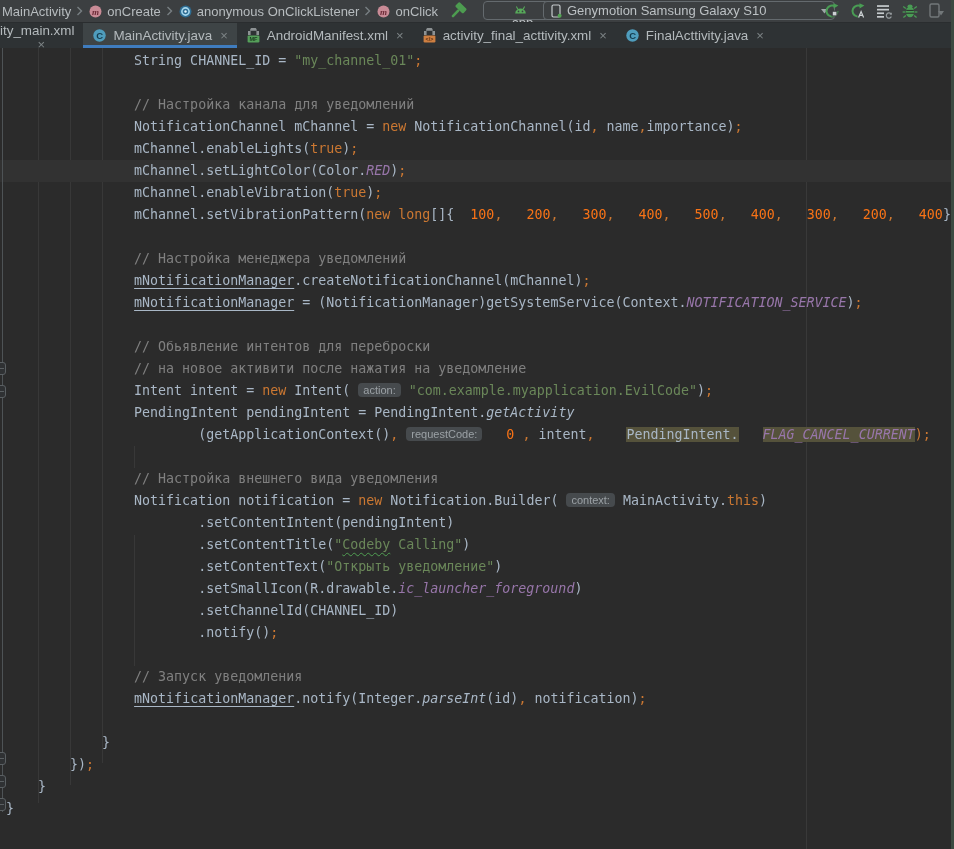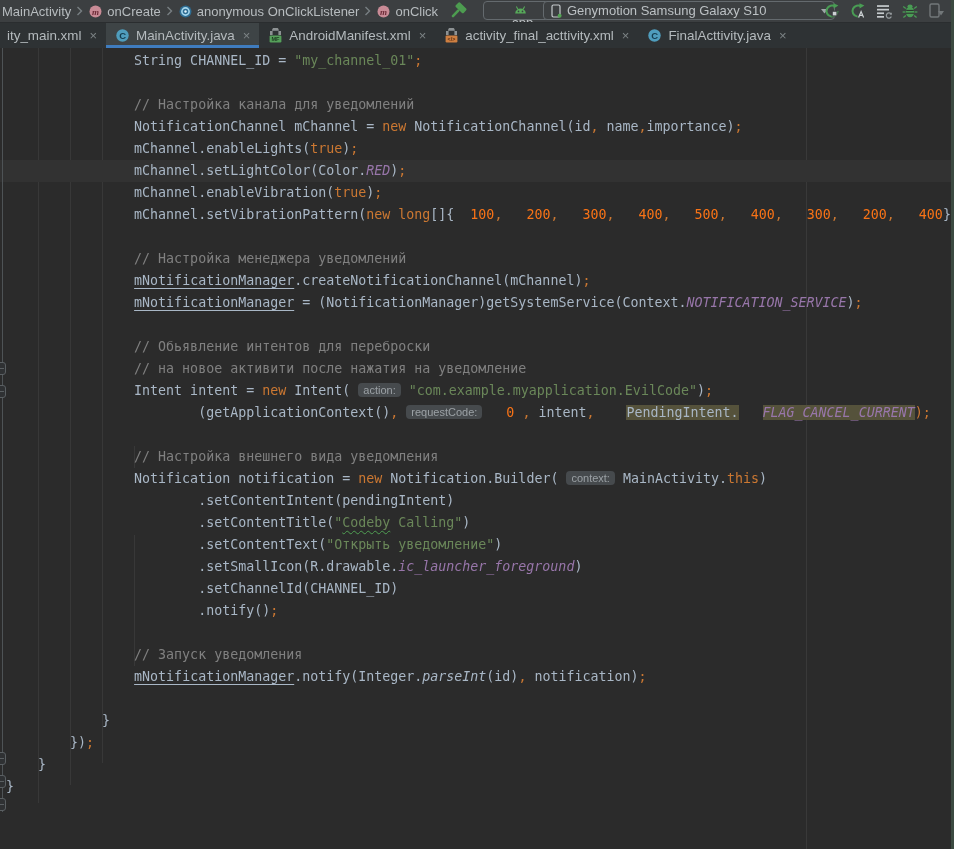--- a/index.html
+++ b/index.html
@@ -27,21 +27,21 @@
   .tabbar { position:absolute; left:0; top:22px; width:954px; height:26px;
             background:#2e3234; display:flex; align-items:stretch; overflow:hidden;
             border-top:1px solid #2a2d2f; }
   .tab { display:flex; align-items:center; padding:0 9px; color:#b4babd;
          font-size:13.4px; position:relative; white-space:nowrap; }
   .tab .ti { display:flex; align-items:center; margin-right:6px; }
   .tab .close { margin-left:8px; color:#7d8486; font-size:13px; line-height:1; }
   .tab.active { background:#3e4446; }
   .tab.active::after { content:""; position:absolute; left:0; right:0; bottom:0;
                        height:3px; background:#3f7cbe; }
-  .tab.clipped { padding-left:7px; }
+  .tab.clipped { padding-left:0;flex-direction:column; }
 
   
   .editor { position:absolute; left:0; top:48px; width:954px; height:801px;
             background:#2b2b2b; overflow:hidden; }
   .code { position:absolute; left:0; top:2px; width:100%;
           font-family:"DejaVu Sans Mono", monospace; font-size:13.3px; }
   .line { height:22px; line-height:22px; white-space:pre; padding-left:6px;
           color:#a9b7c6; position:relative; }
   .line.current { background:#323232; }
   .pl { color:#a9b7c6; }
@@ -291,20 +291,21 @@
         <div class="line"><span class="pl">                mChannel.enableVibration(</span><span class="kw">true</span><span class="pl">)</span><span class="sc">;</span></div>
         <div class="line"><span class="pl">                mChannel.setVibrationPattern(</span><span class="kw">new</span><span class="pl"> </span><span class="kw">long</span><span class="pl">[]{</span><span class="nm">100</span><span class="sc">,</span><span class="pl"> </span><span class="nm">200</span><span class="sc">,</span><span class="pl"> </span><span class="nm">300</span><span class="sc">,</span><span class="pl"> </span><span class="nm">400</span><span class="sc">,</span><span class="pl"> </span><span class="nm">500</span><span class="sc">,</span><span class="pl"> </span><span class="nm">400</span><span class="sc">,</span><span class="pl"> </span><span class="nm">300</span><span class="sc">,</span><span class="pl"> </span><span class="nm">200</span><span class="sc">,</span><span class="pl"> </span><span class="nm">400</span><span class="pl">})</span><span class="sc">;</span></div>
         <div class="line"></div>
         <div class="line"><span class="cm">                // Настройка менеджера уведомлений</span></div>
         <div class="line"><span class="pl">                </span><span class="un">mNotificationManager</span><span class="pl">.createNotificationChannel(mChannel)</span><span class="sc">;</span></div>
         <div class="line"><span class="pl">                </span><span class="un">mNotificationManager</span><span class="pl"> = (NotificationManager)getSystemService(Context.</span><span class="cn">NOTIFICATION_SERVICE</span><span class="pl">)</span><span class="sc">;</span></div>
         <div class="line"></div>
         <div class="line"><span class="cm">                // Обьявление интентов для переброски</span></div>
         <div class="line"><span class="cm">                // на новое активити после нажатия на уведомление</span></div>
         <div class="line"><span class="pl">                Intent intent = </span><span class="kw">new</span><span class="pl"> Intent( </span><span class="hint">action:</span><span class="pl"> </span><span class="st">"com.example.myapplication.EvilCode"</span><span class="pl">)</span><span class="sc">;</span></div>
+        <div class="line"><span class="pl">                PendingIntent pendingIntent = PendingIntent.</span><span class="it">getActivity</span></div>
         <div class="line"><span class="pl">                        (getApplicationContext()</span><span class="sc">,</span><span class="pl"> </span><span class="hint">requestCode:</span><span class="pl"> </span><span class="nm">0</span><span class="pl"> </span><span class="sc">,</span><span class="pl"> intent</span><span class="sc">,</span><span class="pl"> </span><span class="pl bgy">PendingIntent.</span><span class="cn bgy">FLAG_CANCEL_CURRENT</span><span class="sc">)</span><span class="sc">;</span></div>
         <div class="line"></div>
         <div class="line"><span class="cm">                // Настройка внешнего вида уведомления</span></div>
         <div class="line"><span class="pl">                Notification notification = </span><span class="kw">new</span><span class="pl"> Notification.Builder( </span><span class="hint">context:</span><span class="pl"> MainActivity.</span><span class="kw">this</span><span class="pl">)</span></div>
         <div class="line"><span class="pl">                        .setContentIntent(pendingIntent)</span></div>
         <div class="line"><span class="pl">                        .setContentTitle(</span><span class="st">"</span><span class="st sqw">Codeby</span><span class="st"> Calling"</span><span class="pl">)</span></div>
         <div class="line"><span class="pl">                        .setContentText(</span><span class="st">"Открыть уведомление"</span><span class="pl">)</span></div>
         <div class="line"><span class="pl">                        .setSmallIcon(R.drawable.</span><span class="cn">ic_launcher_foreground</span><span class="pl">)</span></div>
         <div class="line"><span class="pl">                        .setChannelId(CHANNEL_ID)</span></div>
         <div class="line"><span class="pl">                        .notify()</span><span class="sc">;</span></div>

